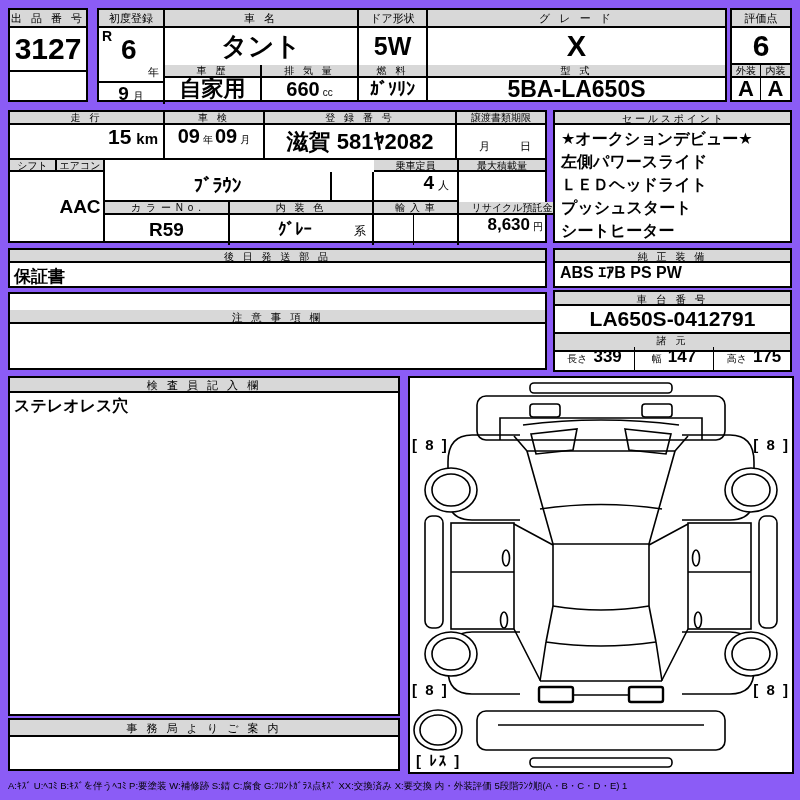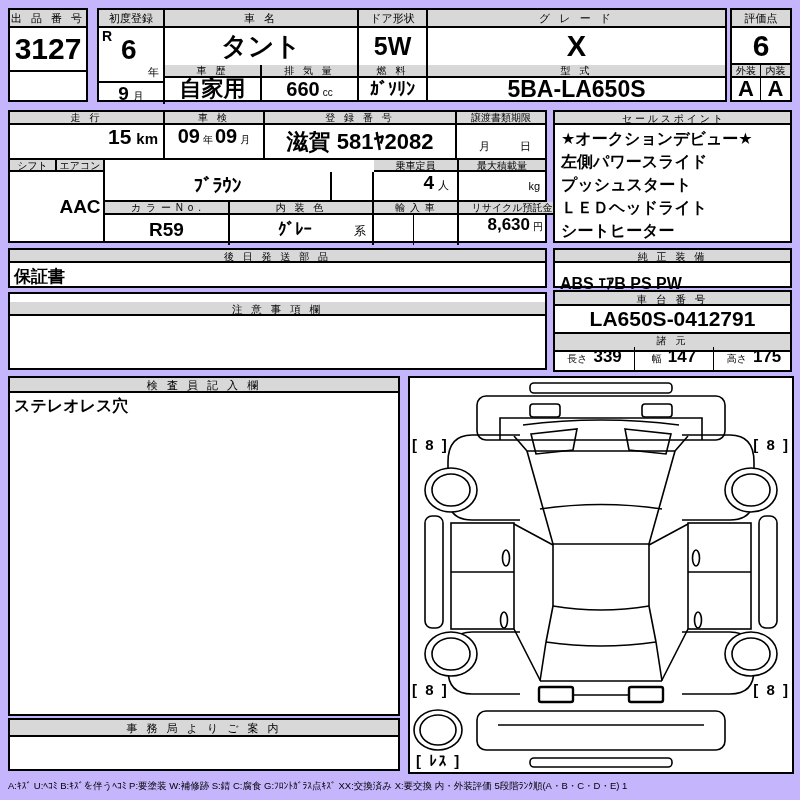--- a/index.html
+++ b/index.html
@@ -1,16 +1,16 @@
 <!DOCTYPE html>
 <html><head>
 <meta charset="utf-8">
 <style>
   html,body{margin:0;padding:0;background:#fff;}
-  .sheet{position:relative;width:800px;height:800px;background:#c4b5fd;
+  .sheet{position:relative;width:800px;height:800px;background:#8b5cf6;
          font-family:"Liberation Sans","DejaVu Sans",sans-serif;color:#000;}
   .box{position:absolute;border:2px solid #000;background:#fff;box-sizing:border-box;}
   .c{position:absolute;box-sizing:border-box;overflow:hidden;}
   .g{background:#d8d8d8;}
   .bR{border-right:2px solid #000;}
   .bB{border-bottom:2px solid #000;}
   .bR1{border-right:1px solid #000;}
   .hl{font-size:11px;line-height:16px;text-align:center;}
   .hs{font-size:10px;line-height:12px;text-align:center;}
   .sp3{letter-spacing:3px;}
@@ -108,21 +108,20 @@
     <div class="c g bB hs" style="left:449px;top:48px;width:86px;height:12px">最大積載量</div>
 
     <div class="c bR ctr b" style="left:47px;top:60px;width:48px;height:69px;font-size:19px">AAC</div>
 
     <div class="c bR bB ctr b" style="left:95px;top:60px;width:227px;height:30px;font-size:19px">ﾌﾞﾗｳﾝ</div>
     <div class="c bR bB" style="left:322px;top:60px;width:42px;height:30px"></div>
     <div class="c bR bB rt base" style="left:364px;top:60px;width:85px;height:30px;padding-right:8px">
       <span class="b" style="font-size:19px">4</span>
       <span class="unit">人</span>
     </div>
-    <div class="c bB rt" style="left:449px;top:60px;width:86px;height:30px;padding-right:5px;font-size:11px">kg</div>
 
     <div class="c g bR bB hs sp1" style="left:95px;top:90px;width:125px;height:13px">カ ラ ー N o .</div>
     <div class="c g bR bB hs sp3" style="left:220px;top:90px;width:144px;height:13px">内 装 色</div>
     <div class="c g bR bB hs sp1" style="left:364px;top:90px;width:85px;height:13px">輸 入 車</div>
     <div class="c g bB hs" style="left:449px;top:90px;width:106px;height:13px">リサイクル預託金</div>
 
     <div class="c bR ctr b" style="left:95px;top:103px;width:125px;height:30px;font-size:19px">R59</div>
     <div class="c bR" style="left:220px;top:103px;width:144px;height:30px">
       <span class="b" style="position:absolute;left:48px;top:5px;font-size:17px">ｸﾞﾚｰ</span>
       <span style="position:absolute;right:6px;bottom:5px;font-size:12px">系</span>
@@ -133,37 +132,37 @@
       <span class="b" style="font-size:17px">8,630</span>
       <span class="unit-s">円</span>
     </div>
   </div>
 
   <div class="box" style="left:553px;top:110px;width:239px;height:133px">
     <div class="c g bB hl" style="left:0;top:0;width:100%;height:13px;line-height:13px;font-size:10px">セ ー ル ス ポ イ ン ト</div>
     <div class="c" style="left:0;top:15px;width:100%;height:116px">
       <div class="salesline">★オークションデビュー★</div>
       <div class="salesline">左側パワースライド</div>
+      <div class="salesline">ＬＥＤヘッドライト</div>
       <div class="salesline">プッシュスタート</div>
-      <div class="salesline">ＬＥＤヘッドライト</div>
       <div class="salesline">シートヒーター</div>
     </div>
   </div>
 
   <div class="box" style="left:8px;top:248px;width:539px;height:40px">
     <div class="c g bB hl sp3" style="left:0;top:0;width:100%;height:13px;line-height:13px;font-size:10px">後 日 発 送 部 品</div>
     <div class="c b" style="left:0;top:13px;width:100%;height:23px;font-size:17px;padding:2px 0 0 4px">保証書</div>
   </div>
   <div class="box" style="left:553px;top:248px;width:239px;height:40px">
     <div class="c g bB hl sp3" style="left:0;top:0;width:100%;height:13px;line-height:13px;font-size:10px">純 正 装 備</div>
-    <div class="c b" style="left:0;top:13px;width:100%;height:34px;font-size:16px;padding:12px 0 0 5px">ABS ｴｱB PS PW</div>
+    <div class="c b" style="left:0;top:13px;width:100%;height:34px;font-size:16px;padding:1px 0 0 5px">ABS ｴｱB PS PW</div>
   </div>
 
   <div class="box" style="left:8px;top:292px;width:539px;height:78px">
-    <div class="c g bB hl sp3" style="left:0;top:8px;width:100%;height:14px;line-height:14px;font-size:10.5px">注 意 事 項 欄</div>
+    <div class="c g bB hl sp3" style="left:0;top:16px;width:100%;height:14px;line-height:14px;font-size:10.5px">注 意 事 項 欄</div>
     <div class="c" style="left:0;top:14px;width:100%;height:60px;font-size:13px;padding:2px 4px"></div>
   </div>
   <div class="box" style="left:553px;top:290px;width:239px;height:82px">
     <div class="c g bB hl sp3" style="left:0;top:0;width:100%;height:14px;line-height:14px;font-size:10.5px">車 台 番 号</div>
     <div class="c bB ctr b" style="left:0;top:14px;width:100%;height:28px;font-size:21px">LA650S-0412791</div>
     <div class="c g bB hl sp3" style="left:0;top:42px;width:100%;height:18px;line-height:13px;font-size:10px">諸 元</div>
     <div class="c bR1 ctr base" style="left:0;top:55px;width:80px;height:23px">
       <span style="font-size:10px;margin-right:6px">長さ</span>
       <span class="b" style="font-size:17px">339</span>
     </div>

